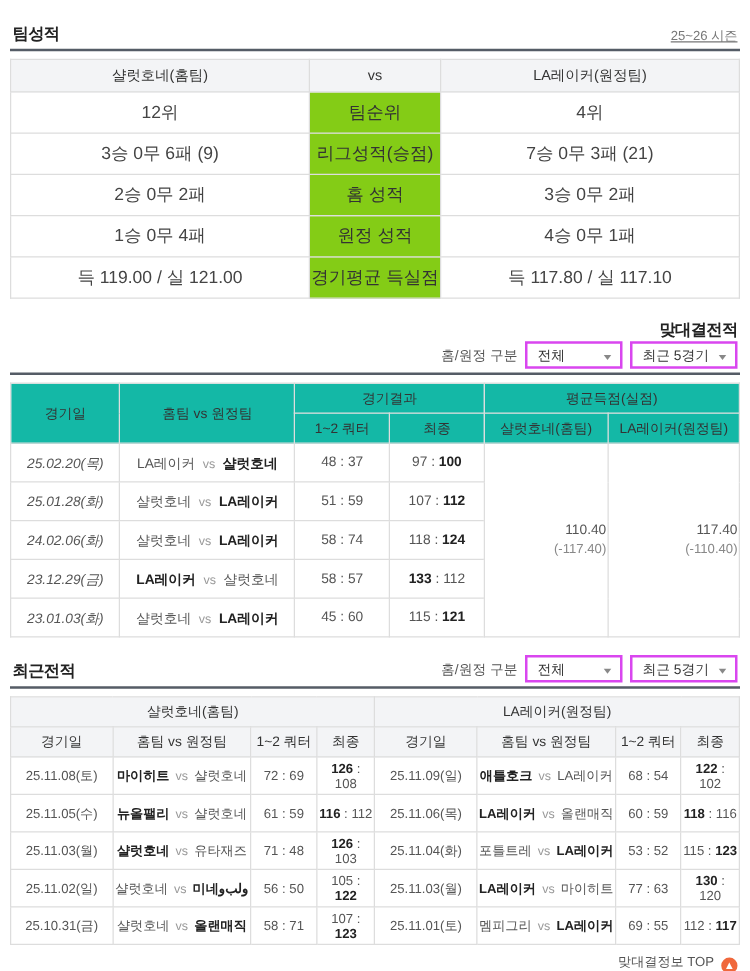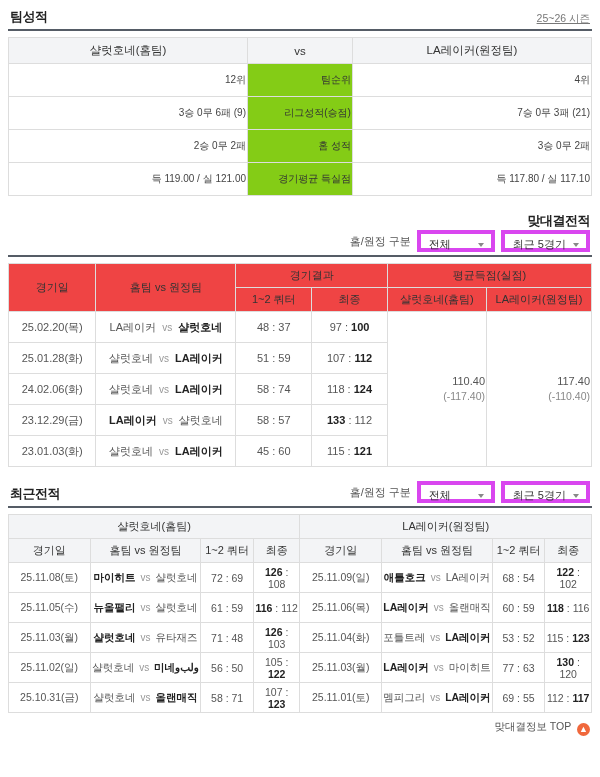--- a/index.html
+++ b/index.html
@@ -4,21 +4,21 @@
 <style>
   * { box-sizing: border-box; }
   html, body {
     margin: 0; padding: 0;
     width: 600px; height: 777px;
     background: #ffffff;
     font-family: "Liberation Sans", sans-serif;
     font-size: 11px;
     color: #333333;
   }
-  .page { width: 600px; height: 698px; position: relative; padding: 8px 8px; }
+  .page { width: 600px; height: 698px; position: relative; padding: 18px 8px; }
 
   
   .sec-head {
     display: flex; align-items: flex-end; justify-content: space-between;
     border-bottom: 2px solid #555c66;
     padding: 0 2px 3px 2px;
   }
   .sec-title {
     font-size: 13px; font-weight: bold; color: #222222; letter-spacing: -0.5px;
   }
@@ -26,46 +26,46 @@
 
   
   table { border-collapse: collapse; width: 100%; }
   td, th { border: 1px solid #dddddd; text-align: center; font-weight: normal; }
 
   
   .stats { margin-top: 6px; }
   .stats th {
     background: #f3f4f6; height: 26px; font-size: 11.5px; color: #333; font-weight: normal;
   }
-  .stats td { height: 33px; font-size: 10px; color: #444; text-align: right; }
+  .stats td { height: 33px; font-size: 14px; color: #444; }
   .stats td.mid { background: #84cc16; color: #333; }
 
   
   .filters { display: flex; align-items: center; gap: 6px; }
   .filter-label { font-size: 11px; color: #555; }
   .select {
     position: relative; display: inline-block;
-    border: 4px solid #d946ef; background: #ffffff;
+    border: 2px solid #d946ef; background: #ffffff;
     height: 22px; line-height: 20px; min-width: 78px;
     font-size: 11px; color: #333; text-align: left; padding: 0 20px 0 8px;
   }
   .select::after {
     content: ""; position: absolute; right: 7px; top: 9px;
     border-left: 3.5px solid transparent; border-right: 3.5px solid transparent;
     border-top: 4px solid #888888;
   }
   .select.wide { min-width: 86px; }
 
   
   .h2h { margin-top: 6px; }
   .h2h th {
-    background: #ef4444; color: #333; font-size: 11px; height: 24px; font-weight: normal;
+    background: #14b8a6; color: #333; font-size: 11px; height: 24px; font-weight: normal;
   }
   .h2h td { height: 31px; font-size: 11px; color: #555; }
-  .h2h td.date { color: #555; }
+  .h2h td.date { color: #555; font-style: italic; }
   .h2h .vs { color: #999999; font-size: 10px; padding: 0 3px; }
   .red { color: #e8131d; }
   .blue { color: #1a49c2; }
   .bold { font-weight: bold; color: #222222; }
   .avg-cell { font-size: 11px; color: #444; line-height: 1.5; text-align: right; }
   .avg-sub { color: #888888; font-size: 10.5px; }
 
   
   .recent { margin-top: 6px; }
   .recent th {
@@ -114,20 +114,25 @@
       </tr>
       <tr>
         <td>3승 0무 6패 (9)</td>
         <td class="mid">리그성적(승점)</td>
         <td>7승 0무 3패 (21)</td>
       </tr>
       <tr>
         <td>2승 0무 2패</td>
         <td class="mid">홈 성적</td>
         <td>3승 0무 2패</td>
+      </tr>
+      <tr>
+        <td>1승 0무 4패</td>
+        <td class="mid">원정 성적</td>
+        <td>4승 0무 1패</td>
       </tr>
       <tr>
         <td>득 119.00 / 실 121.00</td>
         <td class="mid">경기평균 득실점</td>
         <td>득 117.80 / 실 117.10</td>
       </tr>
     </tbody>
   </table>
 
   <div class="sec-head mt16">

